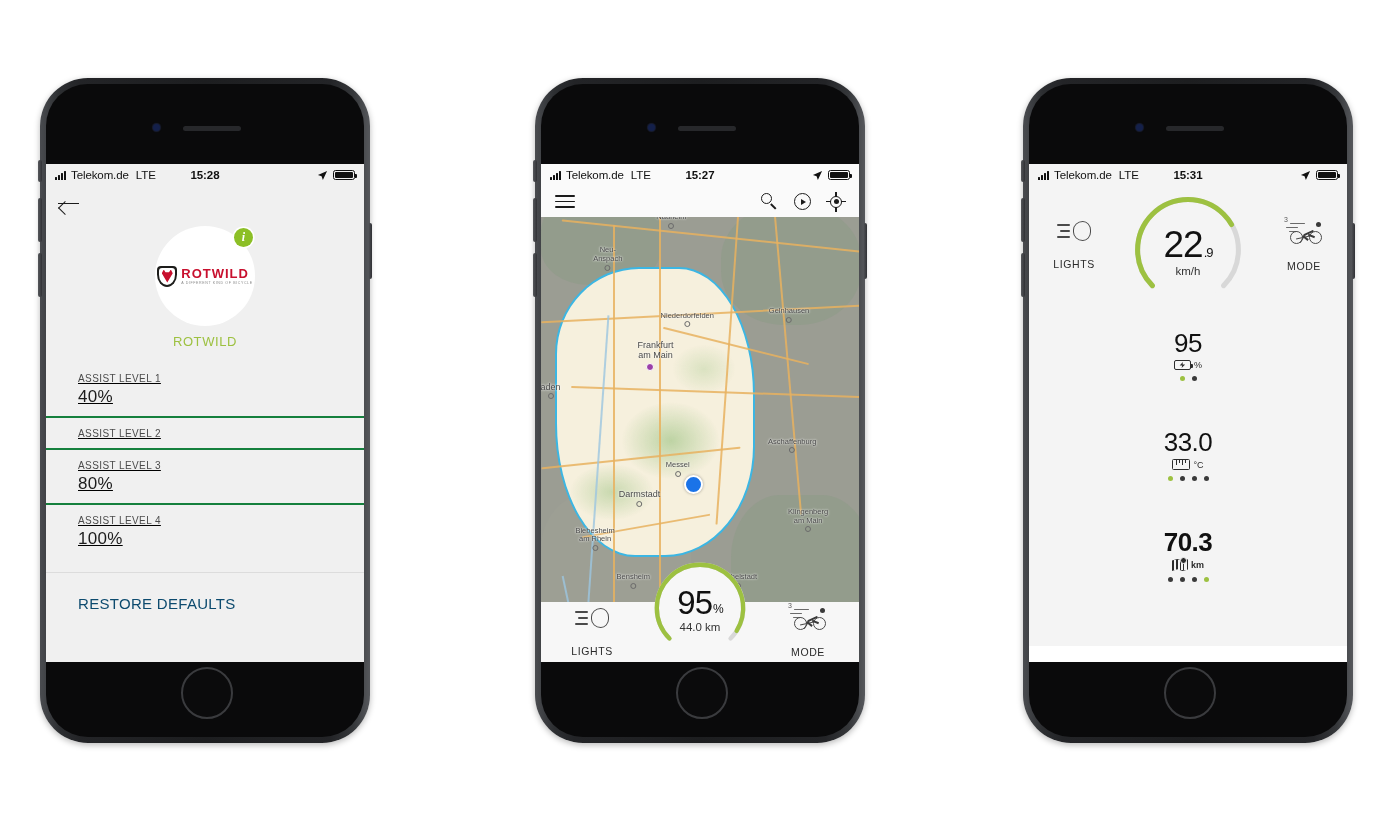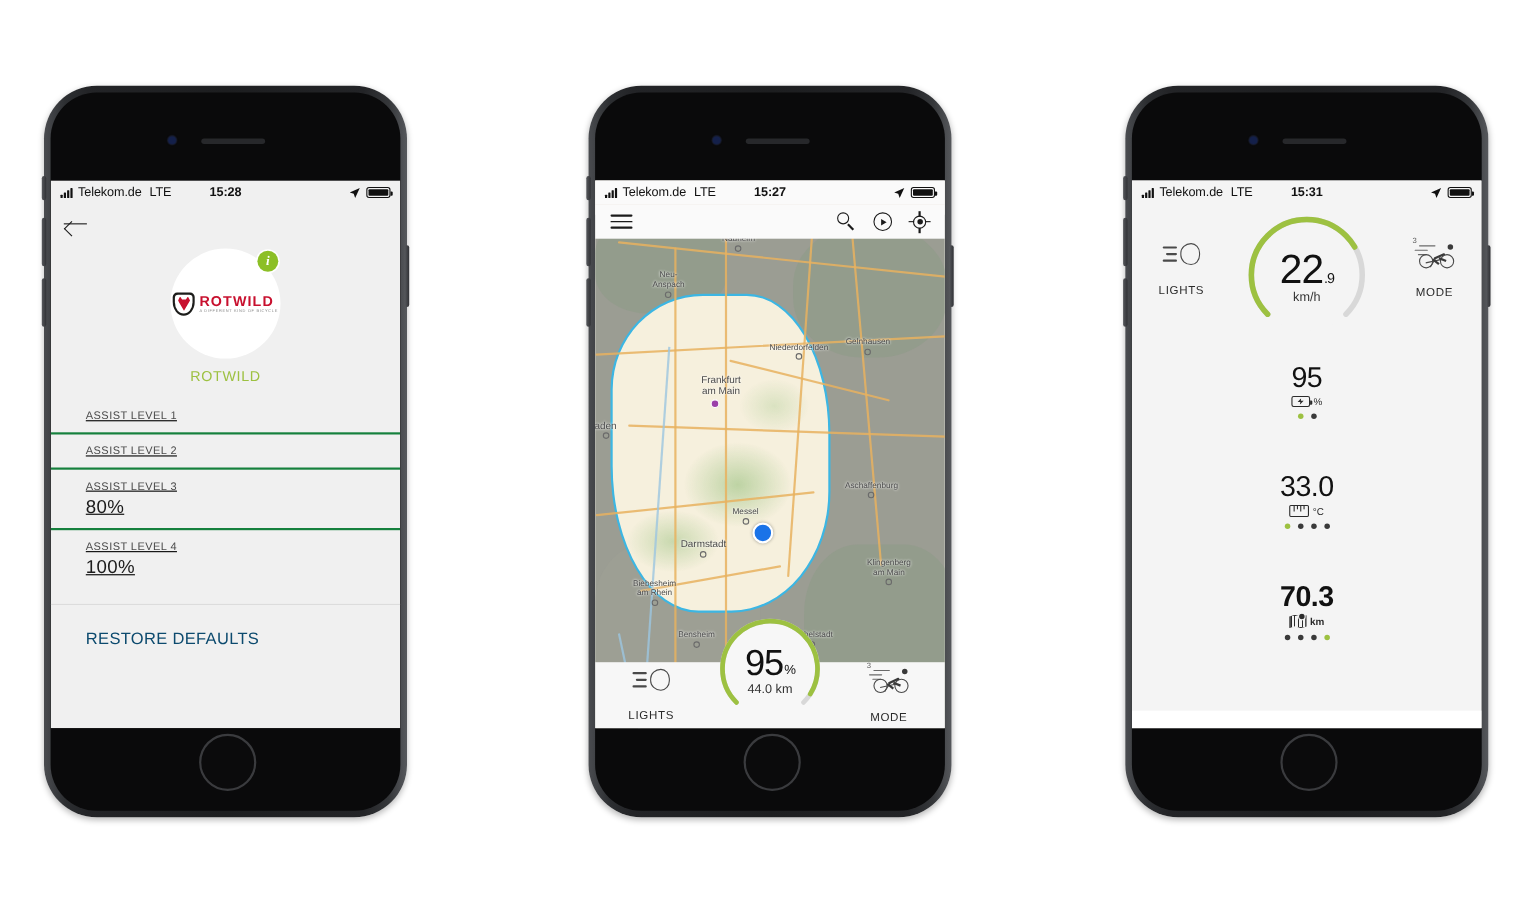--- a/index.html
+++ b/index.html
@@ -473,20 +473,21 @@
                 <div class="logo-sub">A DIFFERENT KIND OF BICYCLE</div>
               </div>
             </div>
           </div>
           <div class="brand-name">ROTWILD</div>
         </div>
 
         <div class="level-list">
           <div class="level-row">
             <div class="level-label">ASSIST LEVEL 1</div>
+            <div class="level-value">40%</div>
           </div>
           <div class="level-row">
             <div class="level-label">ASSIST LEVEL 2</div>
           </div>
           <div class="level-row">
             <div class="level-label">ASSIST LEVEL 3</div>
             <div class="level-value">80%</div>
           </div>
           <div class="level-row">
             <div class="level-label">ASSIST LEVEL 4</div>
@@ -575,21 +576,21 @@
           <div class="road v" style="left:118px; top:10px;  height:450px;"></div>
           <div class="road v" style="left:186px; top:0px;   height:330px; transform:rotate(4deg);"></div>
           <div class="road v" style="left:246px; top:20px;  height:300px; transform:rotate(-5deg);"></div>
           <div class="road" style="left:120px; top:150px; width:150px; transform:rotate(14deg);"></div>
           <div class="road" style="left:40px;  top:330px; width:130px; transform:rotate(-10deg);"></div>
           <div class="river" style="left:56px; top:120px; width:2px; height:300px; transform:rotate(4deg);"></div>
           <div class="river" style="left:30px; top:380px; width:2px; height:90px; transform:rotate(-12deg);"></div>
 
           <div class="place" style="left:41%; top:2%;">Bad<br>Nauheim<span class="dot"></span></div>
           <div class="place" style="left:21%; top:11%;">Neu-<br>Anspach<span class="dot"></span></div>
-          <div class="place" style="left:46%; top:25%;margin-left:39px;">Niederdorfelden<span class="dot"></span></div>
+          <div class="place" style="left:46%; top:25%;">Niederdorfelden<span class="dot"></span></div>
           <div class="place" style="left:78%; top:24%;">Gelnhausen<span class="dot"></span></div>
           <div class="place big" style="left:36%; top:31%;">Frankfurt<br>am Main</div>
           <div class="place big" style="left:3%;  top:40%;">aden<span class="dot"></span></div>
           <div class="place" style="left:79%; top:52%;">Aschaffenburg<span class="dot"></span></div>
           <div class="place" style="left:43%; top:57%;">Messel<span class="dot"></span></div>
           <div class="place big" style="left:31%; top:63%;">Darmstadt<span class="dot"></span></div>
           <div class="place" style="left:84%; top:67%;">Klingenberg<br>am Main<span class="dot"></span></div>
           <div class="place" style="left:17%; top:71%;">Biebesheim<br>am Rhein<span class="dot"></span></div>
           <div class="place" style="left:29%; top:81%;">Bensheim<span class="dot"></span></div>
           <div class="place" style="left:62%; top:81%;">Michelstadt<span class="dot"></span></div>

